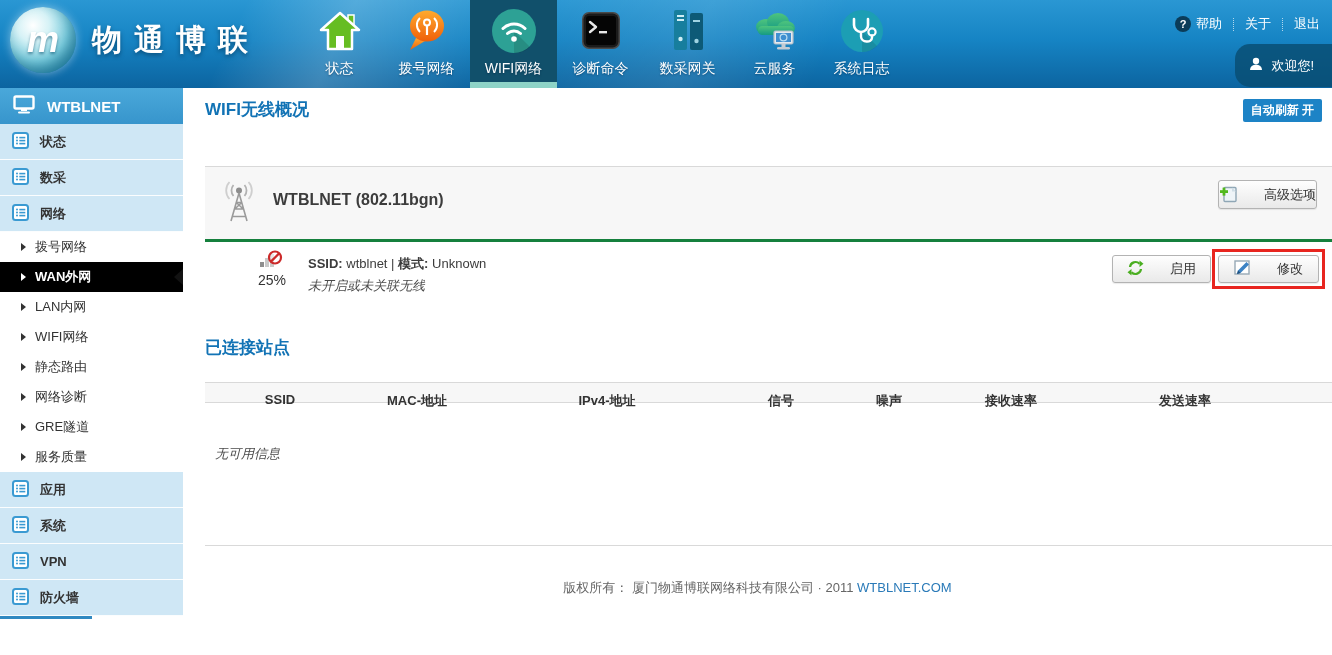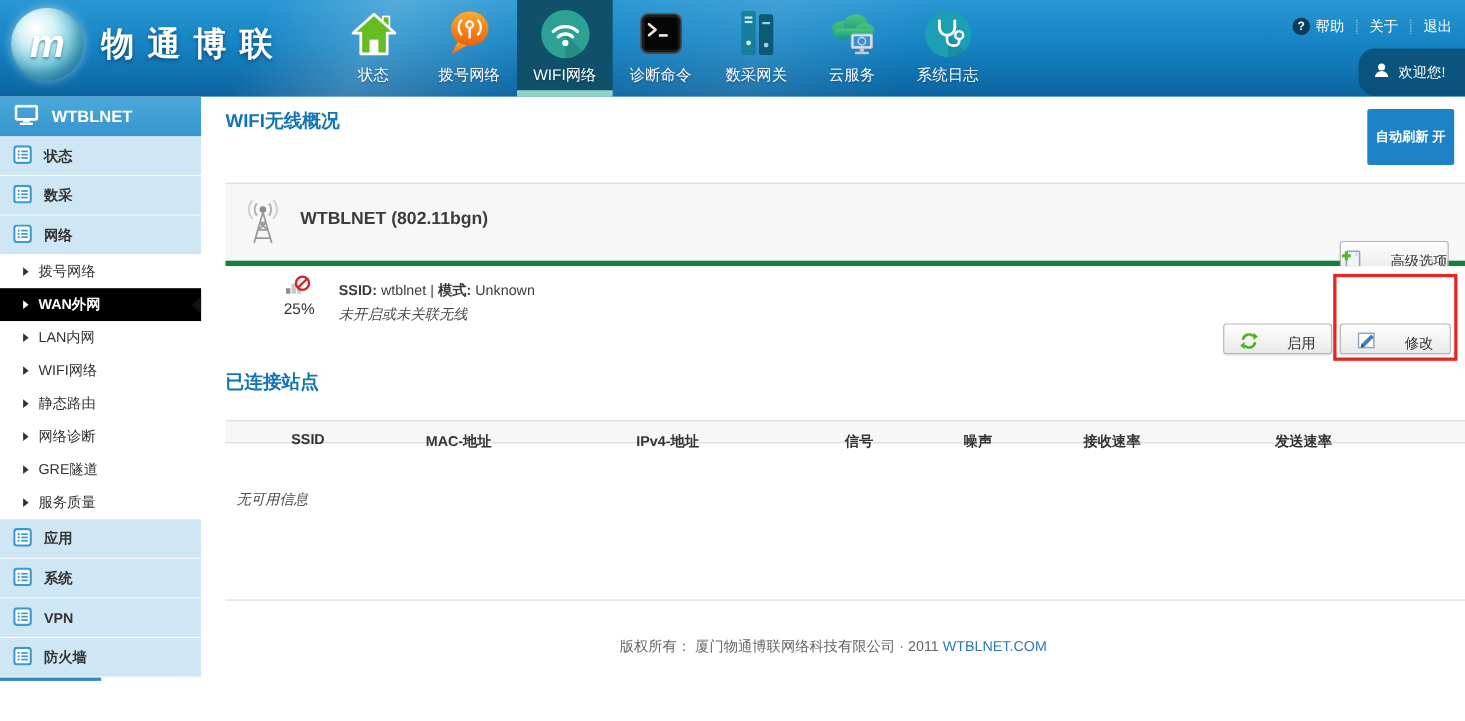--- a/index.html
+++ b/index.html
@@ -49,30 +49,30 @@
   .sb-sub { height:30px; background:#fff; display:flex; align-items:center; gap:9px; padding-left:21px; font-size:13px; color:#333; cursor:pointer; position:relative; }
   .sb-sub .tri { width:0; height:0; border-left:5px solid #333; border-top:4px solid transparent; border-bottom:4px solid transparent; }
   .sb-sub.selected { background:#000000; color:#fff; font-weight:bold; }
   .sb-sub.selected .tri { border-left-color:#fff; }
   .sb-sub.selected::after { content:""; position:absolute; right:0; top:50%; transform:translateY(-50%); border-right:9px solid #121212; border-top:8px solid transparent; border-bottom:8px solid transparent; }
   .sb-filler { height:3px; width:92px; background:#3089c1; }
 
   
   .main { position:absolute; left:183px; top:88px; width:1149px; height:567px; background:#fff; }
   .page-title { position:absolute; left:22px; top:10px; font-size:17px; font-weight:bold; color:#1273b5; }
-  .auto-refresh { position:absolute; right:10px; top:11px; background:#1d83c6; color:#fff; font-size:12px; font-weight:bold; padding:17px 8px; border-radius:2px; cursor:pointer; white-space:nowrap; }
-
-  .wifi-band { position:absolute; left:22px; right:0; top:78px; height:76px; background:#f7f7f7; border-top:1px solid #d9d9d9; border-bottom:5px solid #15803d; }
+  .auto-refresh { position:absolute; right:10px; top:11px; background:#1d83c6; color:#fff; font-size:12px; font-weight:bold; padding:3px 8px; border-radius:2px; cursor:pointer; white-space:nowrap; }
+
+  .wifi-band { position:absolute; left:22px; right:0; top:78px; height:76px; background:#f7f7f7; border-top:1px solid #d9d9d9; border-bottom:3px solid #15803d; }
   .band-antenna { position:absolute; left:15px; top:14px; }
   .band-title { position:absolute; left:68px; top:24px; font-size:16px; font-weight:bold; color:#3c3c3c; }
 
   .btn {
-    display:flex; align-items:flex-end; justify-content:center; gap:26px;
+    display:flex; align-items:center; justify-content:center; gap:26px;
     background:linear-gradient(#fefefe,#e9e9e9); border:1px solid #b3b3b3; border-radius:3px;
-    color:#333; font-size:13px; cursor:pointer; box-shadow:0 1px 1px rgba(0,0,0,.08);margin-top:39px;
+    color:#333; font-size:13px; cursor:pointer; box-shadow:0 1px 1px rgba(0,0,0,.08);
   }
   .adv-btn { position:absolute; right:15px; top:13px; width:99px; height:29px; }
 
   .ssid-row { position:absolute; left:22px; right:0; top:154px; height:68px; background:#fff; }
   .sig-ic { position:absolute; left:54px; top:7px; }
   .sig-pct { position:absolute; left:53px; top:30px; font-size:14px; color:#333; }
   .ssid-line { position:absolute; left:103px; top:13px; font-size:13px; color:#3c3c3c; }
   .ssid-line b { font-weight:bold; }
   .ssid-status { position:absolute; left:103px; top:35px; font-size:13px; font-style:italic; color:#4a4a4a; }
   .enable-btn { position:absolute; left:929px; top:167px; width:99px; height:28px; }

